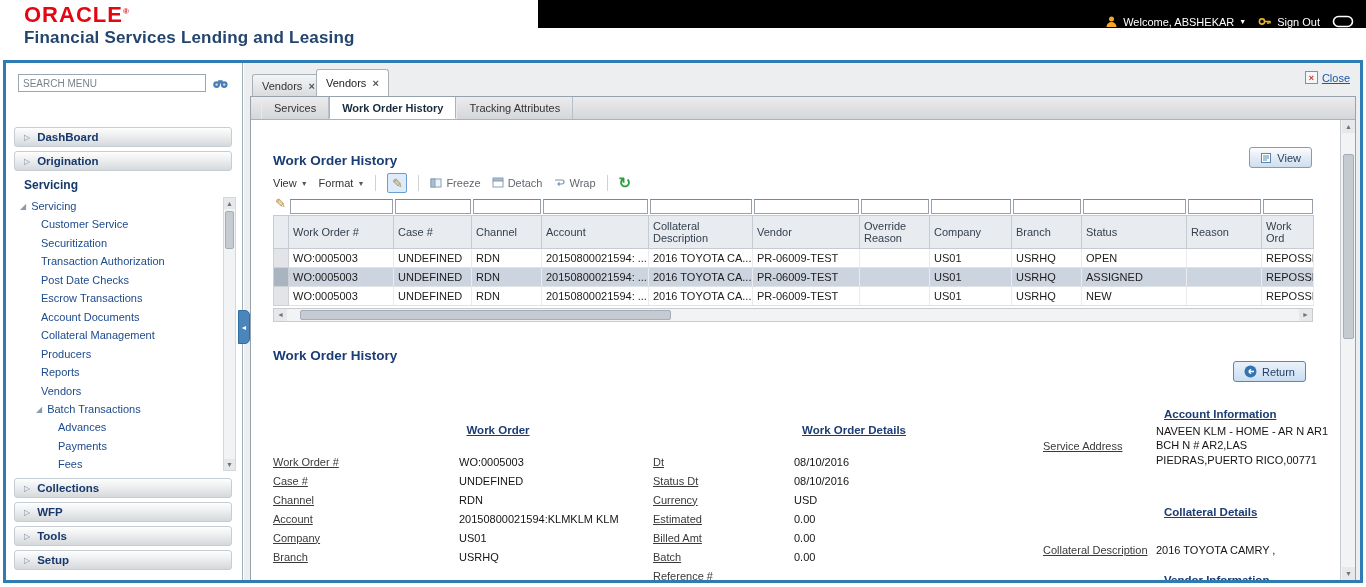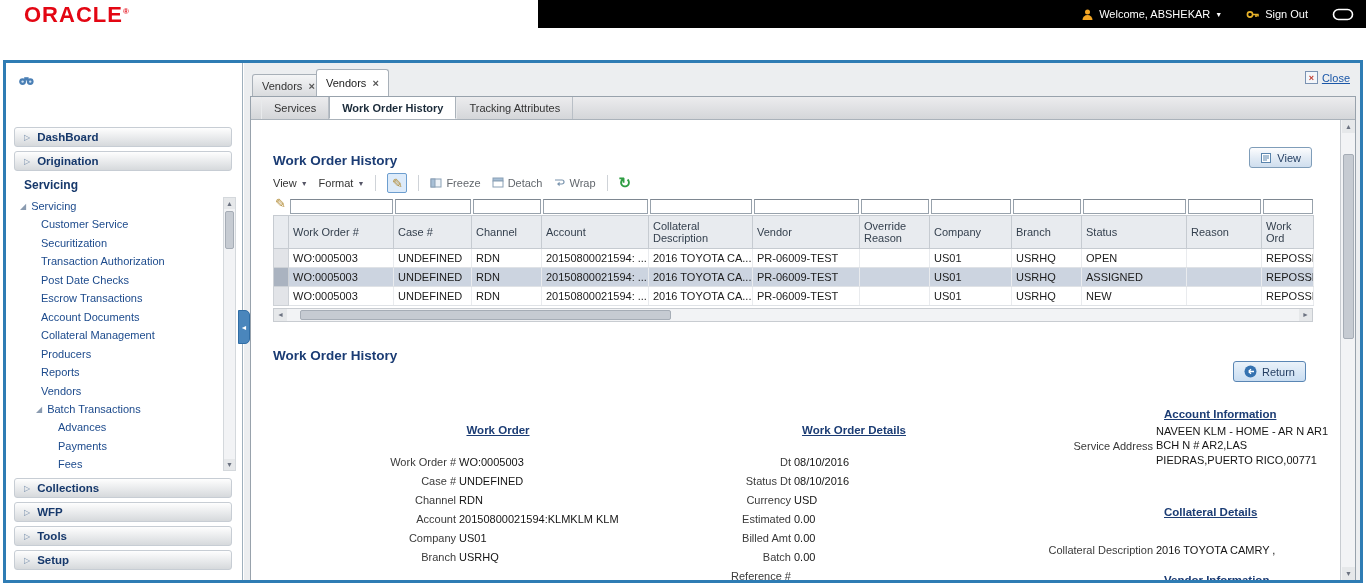--- a/index.html
+++ b/index.html
@@ -2,21 +2,21 @@
 <html><head>
 <meta charset="utf-8">
 <style>
   * { box-sizing:border-box; margin:0; padding:0; }
   html,body { width:1366px; height:587px; }
   body { font-family:"Liberation Sans",sans-serif; font-size:11px; background:#fff; overflow:hidden; color:#222; }
   .screen { position:relative; width:1366px; height:587px; background:#fff; }
 
   
   .topbar { position:absolute; top:0; left:0; width:100%; height:58px; background:#fff; }
-  .black-strip { position:absolute; top:0; left:538px; right:0; height:28px; background:#000; display:flex; align-items:center; justify-content:flex-end; gap:24px; padding-right:12px; color:#fff; }
+  .black-strip { position:absolute; top:0; left:538px; right:0; height:28px; background:#000; display:flex; align-items:flex-end; justify-content:flex-end; gap:12px; padding-right:12px; color:#fff; }
   .brand { position:absolute; top:2px; left:24px; }
   .oracle-logo { color:#e30613; font-size:22px; font-weight:bold; letter-spacing:1px; }
   .oracle-logo sup { font-size:8px; color:#e30613; }
   .brand-sub { color:#24456e; font-size:17px; font-weight:bold; margin-top:0; letter-spacing:.2px; }
   .hdr-item { display:flex; align-items:center; gap:5px; font-size:11px; color:#fff; cursor:pointer; }
   .hdr-caret { font-size:7px; color:#fff; }
 
   
   .app-frame { position:absolute; top:60px; left:3px; width:1360px; height:523px; border:3px solid #2f7cb4; background:#fff; }
 
@@ -90,21 +90,21 @@
 
   .vscroll { position:absolute; top:23px; right:0; bottom:0; width:15px; background:#f2f3f5; border-left:1px solid #c8ccd1; }
   .vscroll .arr { position:absolute; left:1px; width:13px; height:13px; background:#e6e8ea; color:#6b7280; font-size:7px; text-align:center; line-height:13px; cursor:pointer; }
   .vscroll .arr.up { top:0; } .vscroll .arr.down { bottom:0; }
   .vscroll .thumb { position:absolute; top:34px; left:2px; width:11px; height:185px; background:#c6cbd2; border:1px solid #a6adb6; border-radius:2px; cursor:pointer; }
 
   .form { position:absolute; top:296px; left:22px; right:10px; height:200px; }
   .form-col { position:absolute; top:0; }
   .form-h { color:#1b3c74; font-weight:bold; font-size:11.5px; text-decoration:underline; }
   .frow { display:flex; height:19px; align-items:center; }
-  .flabel { text-align:right; color:#3a3a3a; padding-right:3px; flex:none; }
+  .flabel { color:#3a3a3a; padding-right:3px; flex:none;text-decoration:underline; }
   .fvalue { color:#141414; }
   .col1 { left:0; width:480px; } .col1 .flabel { width:186px; }
   .col1 .form-h { position:absolute; top:8px; width:450px; text-align:center; }
   .col1 .rows { position:absolute; top:36px; width:100%; }
   .col2 { left:380px; width:430px; } .col2 .flabel { width:141px; }
   .col2 .form-h { position:absolute; top:8px; width:402px; text-align:center; }
   .col2 .rows { position:absolute; top:36px; width:100%; }
   .col3 { left:770px; width:335px; } .col3 .flabel { width:113px; }
   .h-acct { position:absolute; top:-8px; left:121px; }
   .r-addr { position:absolute; top:20px; width:100%; display:flex; }
@@ -116,20 +116,21 @@
   svg { display:block; }
 </style>
 </head>
 <body>
 
 <div class="screen">
 
   <div class="topbar">
     <div class="brand">
       <div class="oracle-logo"><span>ORACLE</span><sup>®</sup></div>
+      <div class="brand-sub">Financial Services Lending and Leasing</div>
     </div>
     <div class="black-strip">
       <span class="hdr-item">
         <span>
             <svg width="13" height="13">
               <circle cx="6.5" cy="4" r="2.5" fill="#f5a623"></circle>
               <path d="M1.5 12 a5 5 0 0 1 10 0 z" fill="#f5a623"></path>
             </svg>
           </span>
         <span>Welcome, ABSHEKAR</span>
@@ -149,20 +150,21 @@
             <rect x="1.5" y="1.5" width="19" height="10" rx="5" fill="none" stroke="#fff" stroke-width="1.6"></rect>
           </svg>
         </span>
     </div>
   </div>
 
   <div class="app-frame">
 
     <div class="sidebar">
       <div class="search-row">
+        <input class="search-input" type="text" placeholder="SEARCH MENU" style="">
         <span>
             <svg width="17" height="13">
               <circle cx="4.6" cy="7.6" r="3.4" fill="#4a7fb5"></circle>
               <circle cx="12.2" cy="7.6" r="3.4" fill="#4a7fb5"></circle>
               <rect x="6.2" y="3.2" width="4.4" height="3.4" fill="#4a7fb5"></rect>
               <circle cx="4.6" cy="7.6" r="1.2" fill="#cfe2f3"></circle>
               <circle cx="12.2" cy="7.6" r="1.2" fill="#cfe2f3"></circle>
             </svg>
           </span>
       </div>

